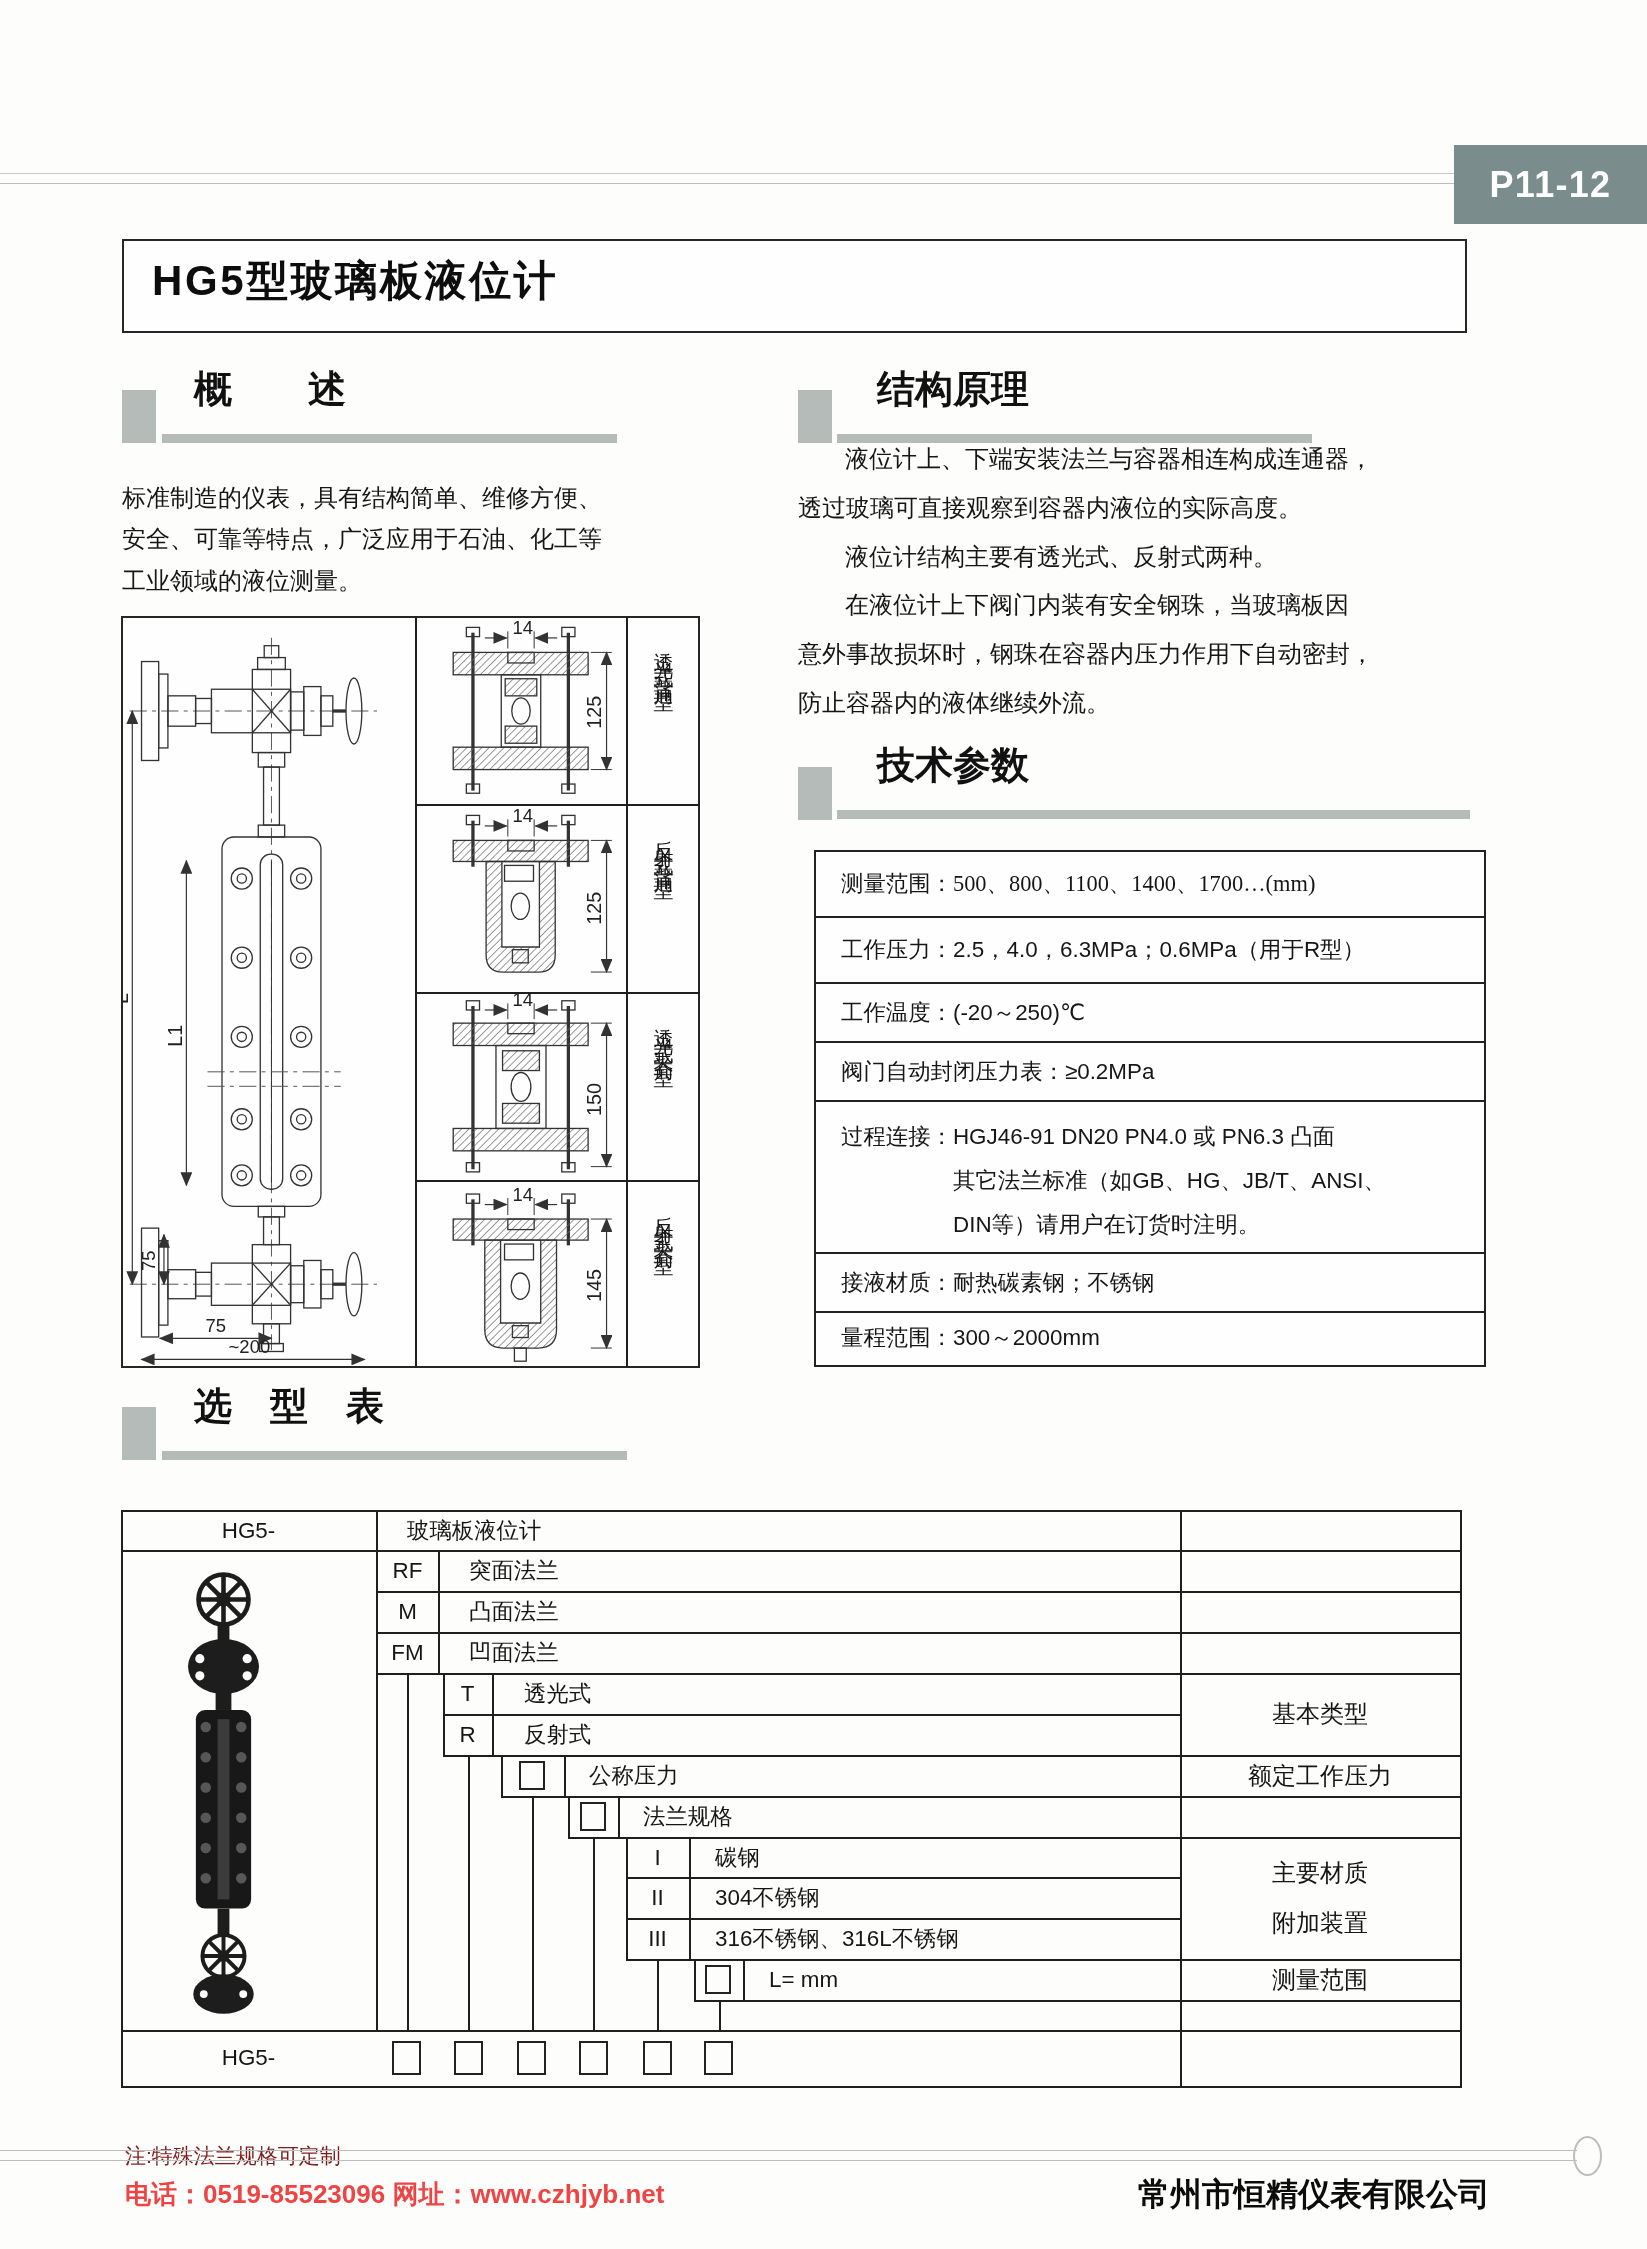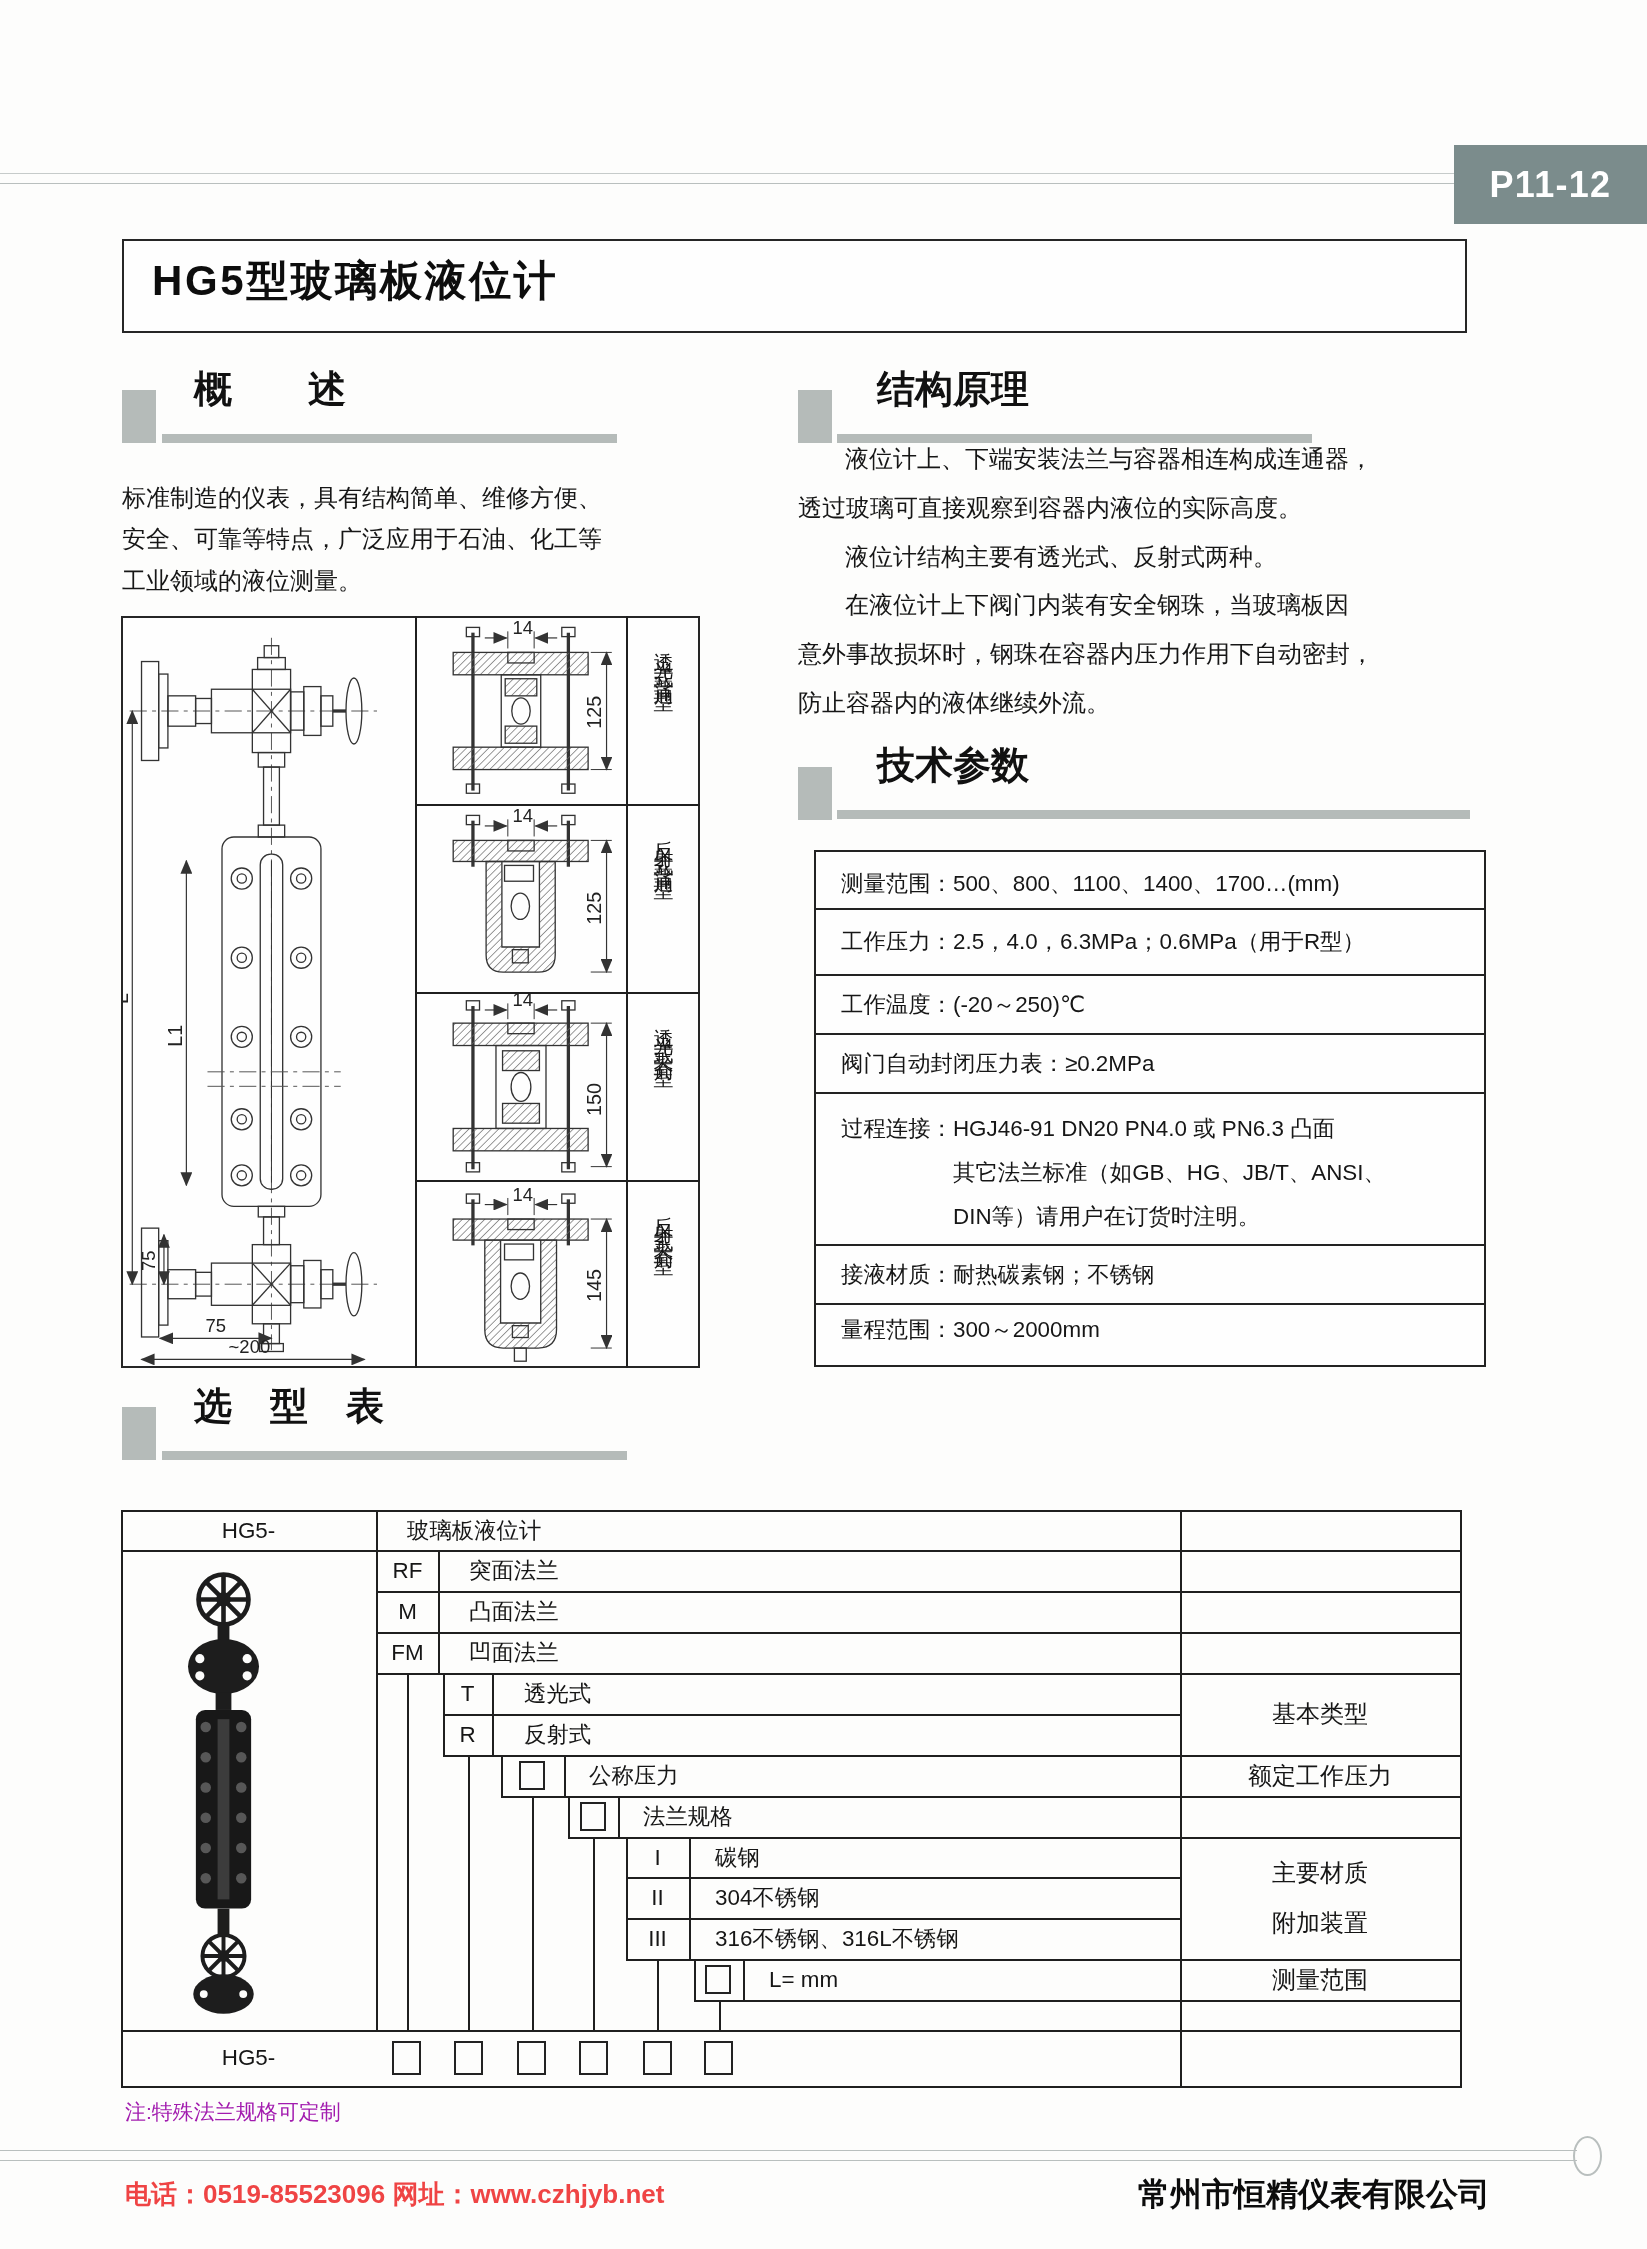--- a/index.html
+++ b/index.html
@@ -17,21 +17,21 @@
   .spec-table{position:absolute;left:814px;top:850px;width:672px;height:517px;
               border:2px solid #222;box-sizing:border-box;background:#fefefe;}
   .spec-row{border-bottom:2px solid #222;box-sizing:border-box;font-size:22.4px;color:#161616;
             padding-left:25px;overflow:hidden;white-space:nowrap;}
   .spec-row:last-child{border-bottom:none;}
   .ladder-txt{position:absolute;font-size:22.4px;color:#161616;white-space:nowrap;}
   .code-center{text-align:center;}
   .sel-square{position:absolute;border:2px solid #222;background:#fdfdfc;box-sizing:border-box;}
   .vert-label{position:absolute;writing-mode:vertical-rl;text-orientation:upright;
               font-size:20px;letter-spacing:8px;color:#161616;}
-  .note-txt{position:absolute;font-size:21px;color:#a21caf;white-space:nowrap;}
+  .note-txt{position:absolute;font-size:21px;color:#7f1d1d;white-space:nowrap;margin-top:44px;}
 </style>
 </head>
 <body>
 
 <div class="page">
 
   <div class="gray-hl" style="left:0;top:173px;width:1454px;"></div>
   <div class="gray-hl" style="left:0;top:183px;width:1454px;background:#b9bfbe;"></div>
 
   <div class="abs" style="left:1454px;top:145px;width:193px;height:79px;background:#7b8c8c;color:#fff;
@@ -57,21 +57,21 @@
   <div class="body-line indent" style="left:798px;top:541px;">液位计结构主要有透光式、反射式两种。</div>
   <div class="body-line indent" style="left:798px;top:589px;">在液位计上下阀门内装有安全钢珠，当玻璃板因</div>
   <div class="body-line" style="left:798px;top:638px;">意外事故损坏时，钢珠在容器内压力作用下自动密封，</div>
   <div class="body-line" style="left:798px;top:687px;">防止容器内的液体继续外流。</div>
 
   <div class="sec-square" style="left:798px;top:767px;width:34px;height:53px;"></div>
   <div class="sec-bar" style="left:837px;top:810px;width:633px;"></div>
   <div class="sec-title" style="left:877px;top:740px;">技术参数</div>
 
   <div class="spec-table">
-    <div class="spec-row" style="height:58px;line-height:64px;">测量范围：500、800、1100、1400、1700…(mm)</div>
+    <div class="spec-row" style="height:66px;line-height:64px;font-family:Liberation Serif, serif;">测量范围：500、800、1100、1400、1700…(mm)</div>
     <div class="spec-row" style="height:66px;line-height:64px;">工作压力：2.5，4.0，6.3MPa；0.6MPa（用于R型）</div>
     <div class="spec-row" style="height:59px;line-height:57px;">工作温度：(-20～250)℃</div>
     <div class="spec-row" style="height:59px;line-height:57px;">阀门自动封闭压力表：≥0.2MPa</div>
     <div class="spec-row" style="height:152px;padding-top:13px;line-height:44px;">
       <div>过程连接：HGJ46-91 DN20 PN4.0 或 PN6.3 凸面</div>
       <div style="padding-left:112px;">其它法兰标准（如GB、HG、JB/T、ANSI、</div>
       <div style="padding-left:112px;">DIN等）请用户在订货时注明。</div>
     </div>
     <div class="spec-row" style="height:59px;line-height:57px;">接液材质：耐热碳素钢；不锈钢</div>
     <div class="spec-row" style="height:68px;line-height:50px;">量程范围：300～2000mm</div>

